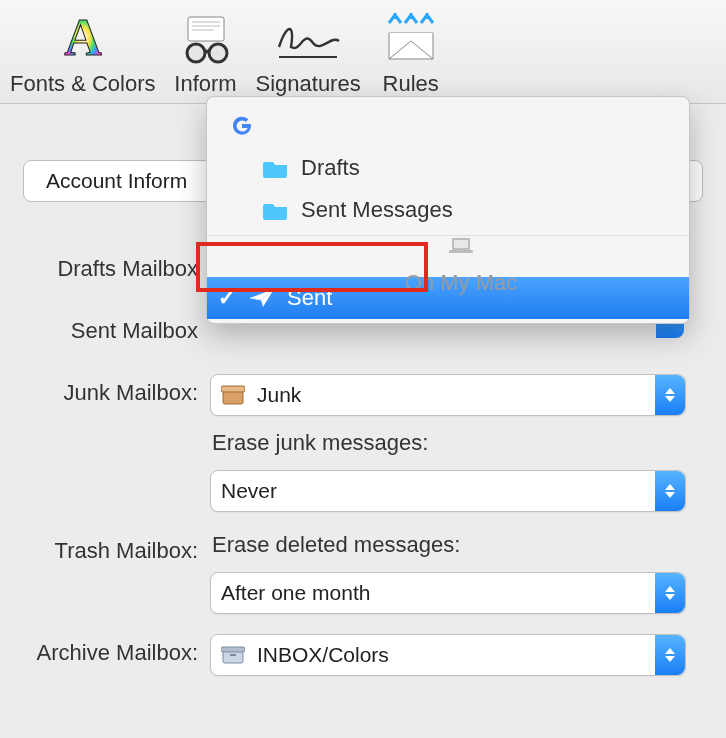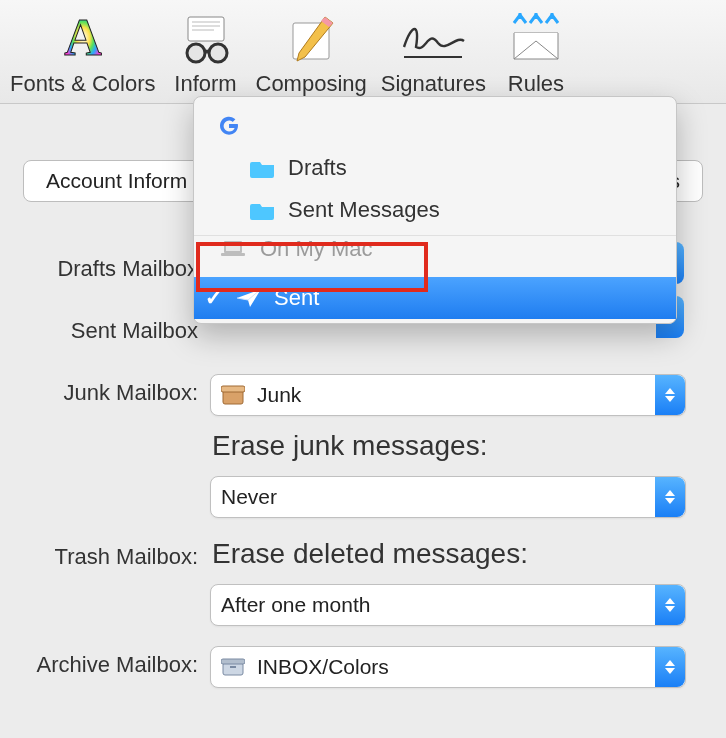--- a/index.html
+++ b/index.html
@@ -78,21 +78,21 @@
     font-size: 22px;
   }
   .field-col {
     flex: 1;
     display: flex;
     flex-direction: column;
     gap: 14px;
     padding-right: 40px;
   }
   .subtext {
-    font-size: 28px;
+    font-size: 22px;
     color: #333;
     margin-left: 2px;
   }
 
   
   .popup {
     position: relative;
     height: 42px;
     background: #fff;
     border: 1px solid #c0c0c0;
@@ -122,48 +122,49 @@
     width: 0; height: 0;
     border-left: 5px solid transparent;
     border-right: 5px solid transparent;
   }
   .popup .stepper .tri.up { border-bottom: 6px solid #fff; }
   .popup .stepper .tri.down { border-top: 6px solid #fff; }
 
   
   .dropdown {
     position: absolute;
-    left: 193px; top: 96px;
+    left: 206px; top: 96px;
     width: 484px;
     background: #f5f5f5;
     border: 1px solid #c6c6c6;
     border-radius: 8px;
     box-shadow: 0 12px 30px rgba(0,0,0,0.25);
     padding: 8px 0 4px 0;
     z-index: 50;
   }
   .dd-item {
     height: 42px;
     display: flex; align-items: center;
     padding-left: 22px;
     font-size: 22px;
     color: #333;
     gap: 12px;
   }
   .dd-item.indent { padding-left: 56px; }
   .dd-section {
     height: 42px;
-    display: flex; 
+    display: flex; align-items: center;
     padding-left: 26px;
     font-size: 22px;
     color: #9b9b9b;
     gap: 14px;
     border-top: 1px solid #e0e0e0;
     margin-top: 4px;
     background: #f5f5f5;
+    flex-direction: column;
   }
   .dd-item.selected {
     background: linear-gradient(#4ba3ff, #1f7df0);
     color: #fff;
   }
   .dd-item.selected .check { color: #fff; }
   .dd-item .check {
     width: 20px; text-align: center; font-weight: bold;
   }
   .dd-item .dd-icon, .dd-section .dd-icon {
@@ -217,30 +218,20 @@
         <line x1="18" y1="13" x2="46" y2="13" stroke="#bbb" stroke-width="1"></line>
         <line x1="18" y1="17" x2="40" y2="17" stroke="#bbb" stroke-width="1"></line>
         <circle cx="22" cy="40" r="9" fill="#e5e5e5" stroke="#333" stroke-width="3"></circle>
         <circle cx="44" cy="40" r="9" fill="#e5e5e5" stroke="#333" stroke-width="3"></circle>
         <path d="M31 40 Q33 36 35 40" fill="none" stroke="#333" stroke-width="3"></path>
       </svg>
     </div>
     <span class="toolbar-label">Inform</span>
   </div>
 
-  <div class="toolbar-item">
-    <div class="toolbar-icon">
-      <svg width="56" height="52" viewBox="0 0 56 52">
-        <rect x="10" y="10" width="36" height="36" rx="2" fill="#fff" stroke="#999"></rect>
-        <polygon points="42,4 50,10 22,44 14,48 16,40" fill="#f3c04a" stroke="#b07b1e"></polygon>
-        <polygon points="42,4 50,10 46,14 38,8" fill="#f598a6"></polygon>
-      </svg>
-    </div>
-    <span class="toolbar-label">Composing</span>
-  </div>
 
   <div class="toolbar-item">
     <div class="toolbar-icon">
       <svg width="70" height="52" viewBox="0 0 70 52">
         <path d="M6 34 C 14 10, 22 10, 18 34 C 28 40, 30 16, 40 30 C 48 40, 58 22, 66 28" fill="none" stroke="#333" stroke-width="2.4"></path>
         <line x1="6" y1="44" x2="64" y2="44" stroke="#333" stroke-width="2"></line>
       </svg>
     </div>
     <span class="toolbar-label">Signatures</span>
   </div>

